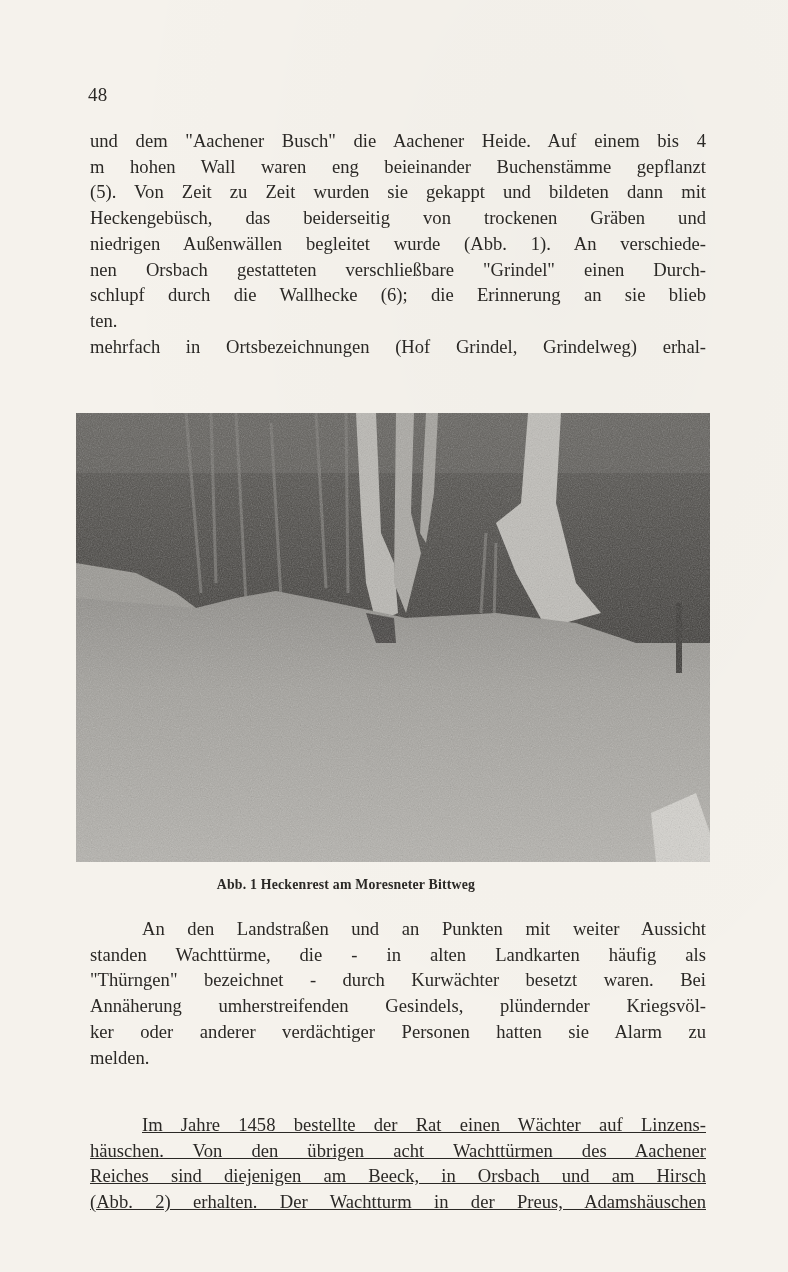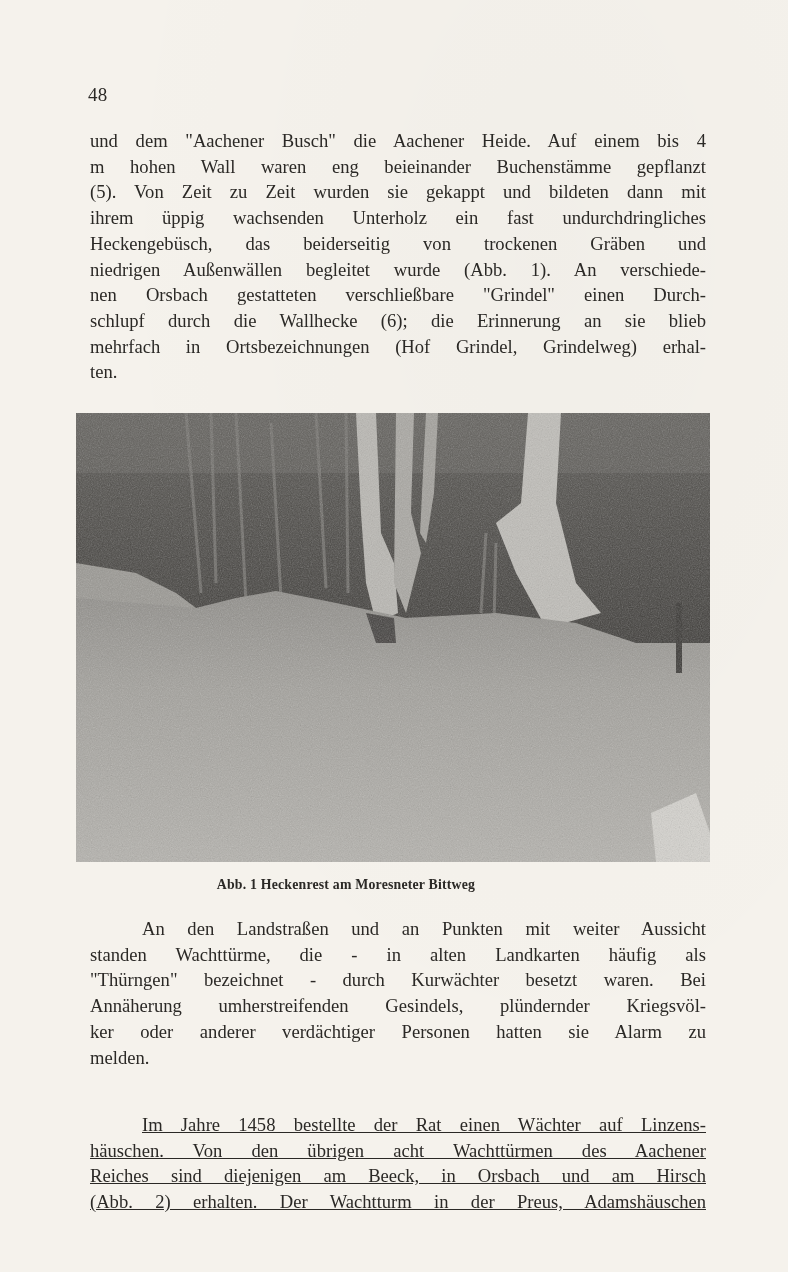--- a/index.html
+++ b/index.html
@@ -84,27 +84,26 @@
 
 <div class="page">
 
   <div class="page-number">48</div>
 
   <div class="text-block block-top">
     <p>
       <span class="line">und dem "Aachener Busch" die Aachener Heide. Auf einem bis 4</span>
       <span class="line">m hohen Wall waren eng beieinander Buchenstämme gepflanzt</span>
       <span class="line">(5). Von Zeit zu Zeit wurden sie gekappt und bildeten dann mit</span>
-      <span class="line">ihrem üppig wachsenden Unterholz ein fast undurchdringliches</span>
       <span class="line">Heckengebüsch, das beiderseitig von trockenen Gräben und</span>
       <span class="line">niedrigen Außenwällen begleitet wurde (Abb. 1). An verschiede-</span>
       <span class="line">nen Orsbach gestatteten verschließbare "Grindel" einen Durch-</span>
       <span class="line">schlupf durch die Wallhecke (6); die Erinnerung an sie blieb</span>
+      <span class="line last">ten.</span>
       <span class="line">mehrfach in Ortsbezeichnungen (Hof Grindel, Grindelweg) erhal-</span>
-      <span class="line last">ten.</span>
     </p>
   </div>
 
   <div class="figure">
     <svg width="634" height="449" viewBox="0 0 634 449" xmlns="http://www.w3.org/2000/svg">
       <defs>
         <filter id="grain" x="0" y="0" width="100%" height="100%">
           <feTurbulence type="fractalNoise" baseFrequency="0.9" numOctaves="2" seed="4" result="n"></feTurbulence>
           <feColorMatrix type="saturate" values="0"></feColorMatrix>
           <feComponentTransfer>

